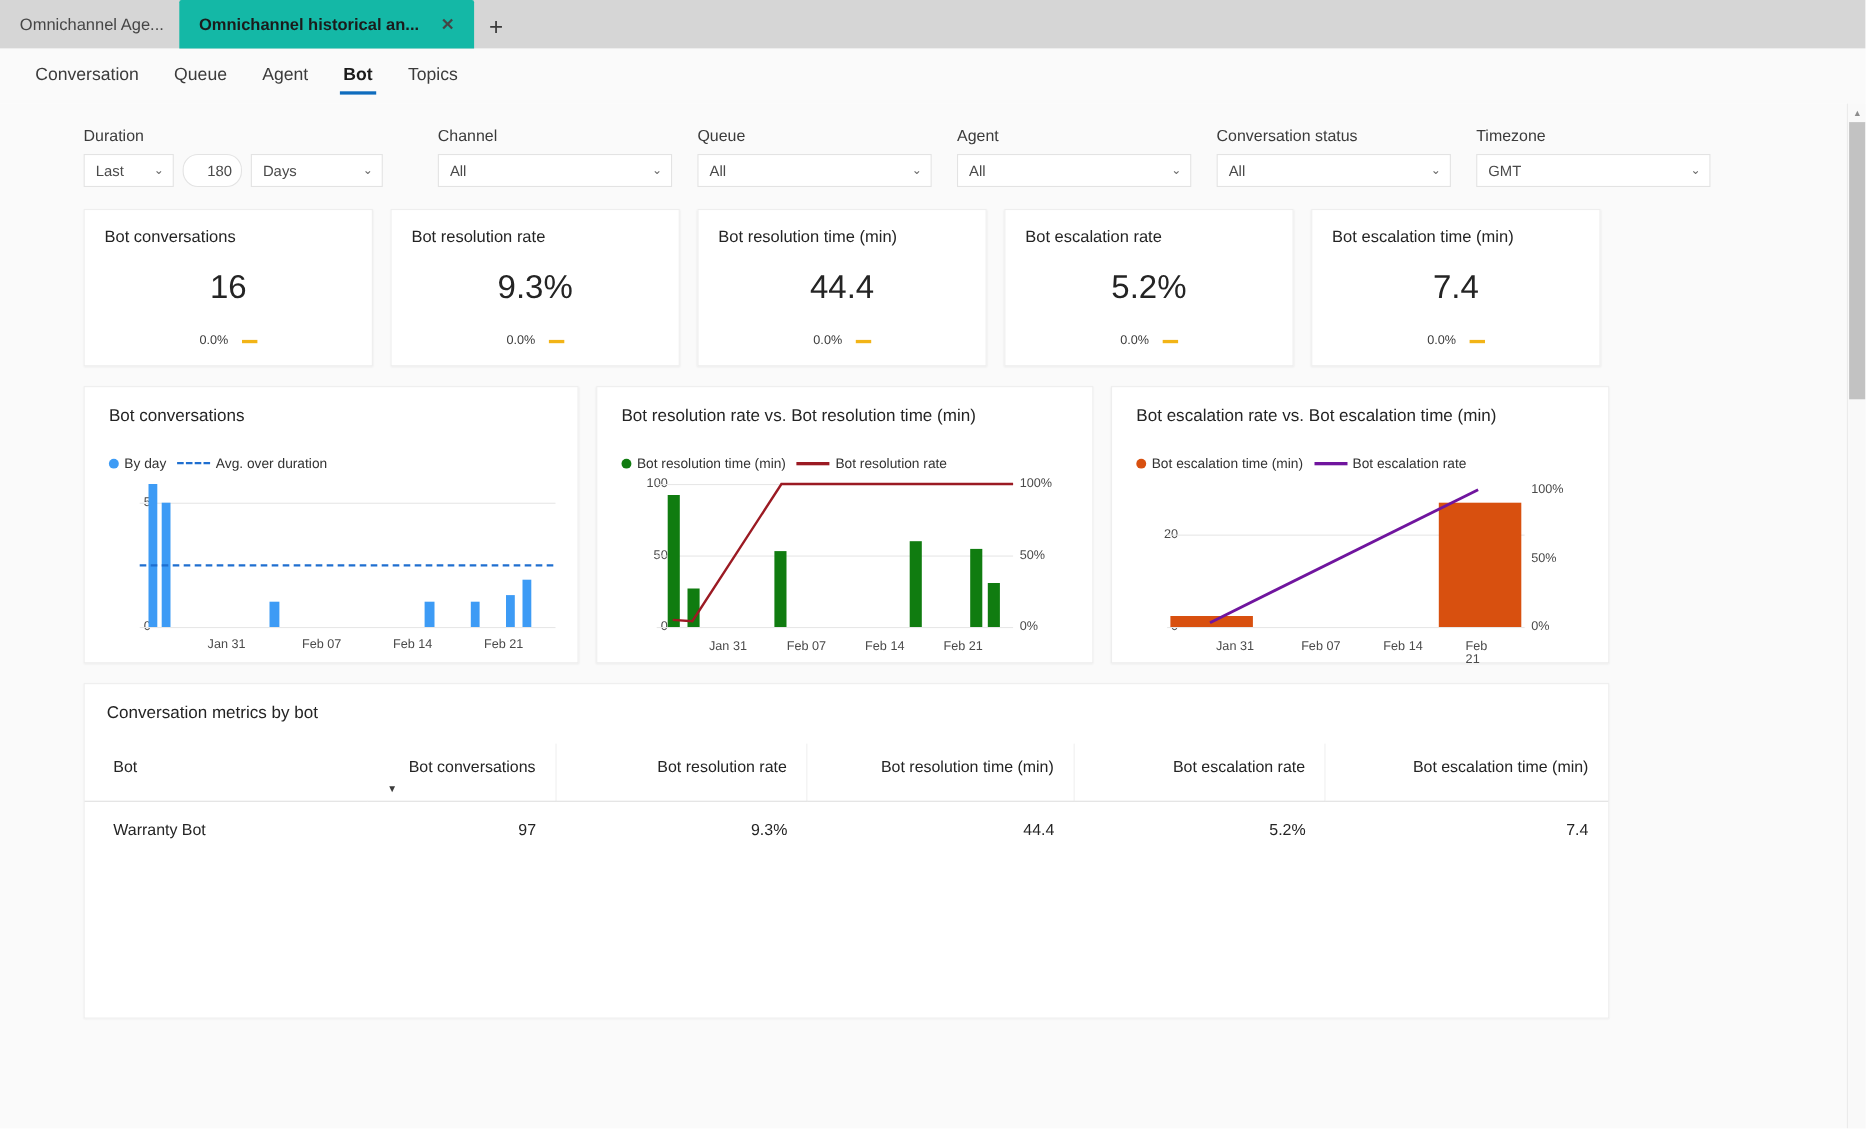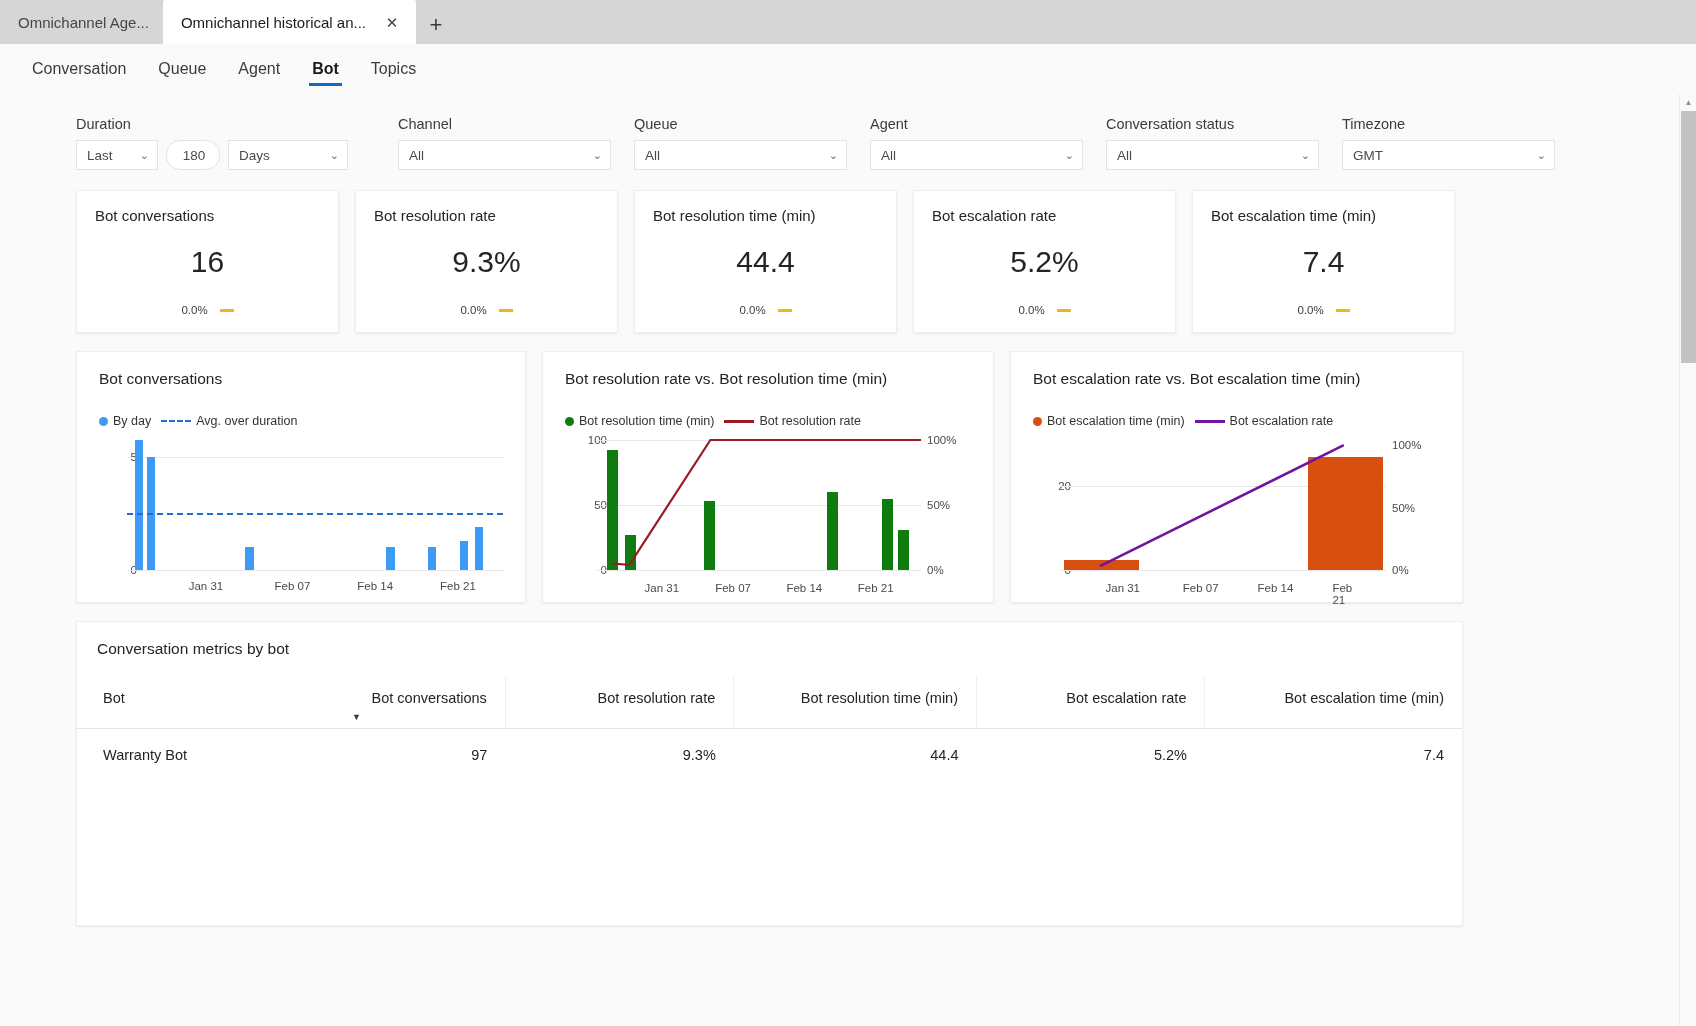--- a/index.html
+++ b/index.html
@@ -23,24 +23,25 @@
     display: flex; align-items: center;
     padding: 0 14px 0 18px;
     font-size: 15px;
     color: #3b3b3b;
     max-width: 270px;
     white-space: nowrap;
     cursor: default;
   }
   .btab.inactive { color: #464646; }
   .btab.active {
-    background: #ffffff;
+    background: #14b8a6;
     color: #1b1b1b;
     border-top-left-radius: 2px;
     border-top-right-radius: 2px;
+    font-weight: bold;
   }
   .btab .label { overflow: hidden; text-overflow: ellipsis; }
   .btab .closex {
     margin-left: 16px;
     width: 20px; height: 20px;
     display: flex; align-items: center; justify-content: center;
     font-size: 15px; color: #444; line-height: 1;
   }
   .newtab {
     width: 40px; height: 38px;
@@ -111,21 +112,21 @@
     color: #4a4a4a;
     justify-content: space-between;
     cursor: pointer;
   }
   .fctl .chev {
     margin-left: 10px;
     color: #6b6b6b;
     font-size: 11px;
     line-height: 1;
   }
-  .fctl.num { justify-content: center; cursor: text; border-radius: 14px; }
+  .fctl.num { justify-content: flex-end; cursor: text; border-radius: 14px; }
   .daterange {
     margin: 9px 0 0 52px;
     font-size: 13px;
     color: #4a4a4a;
     display: flex; align-items: center; gap: 6px;
   }
   .cal-ico {
     width: 13px; height: 13px;
     border: 1.3px solid #6d6d6d;
     border-radius: 1px;

